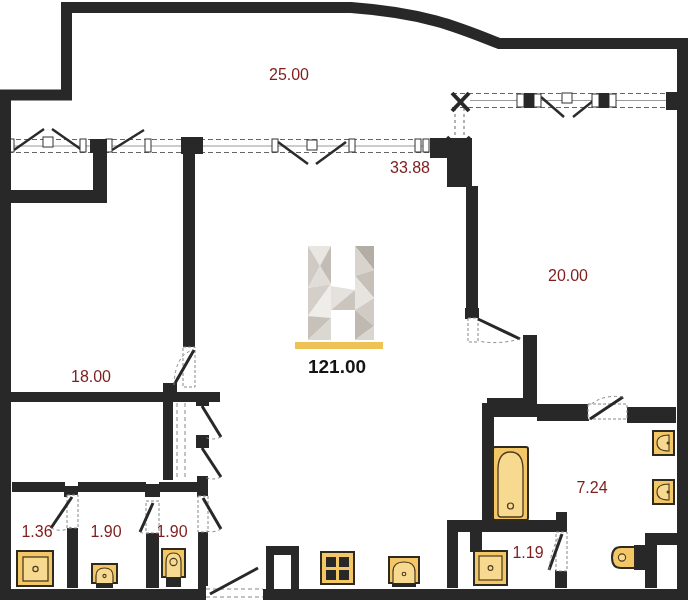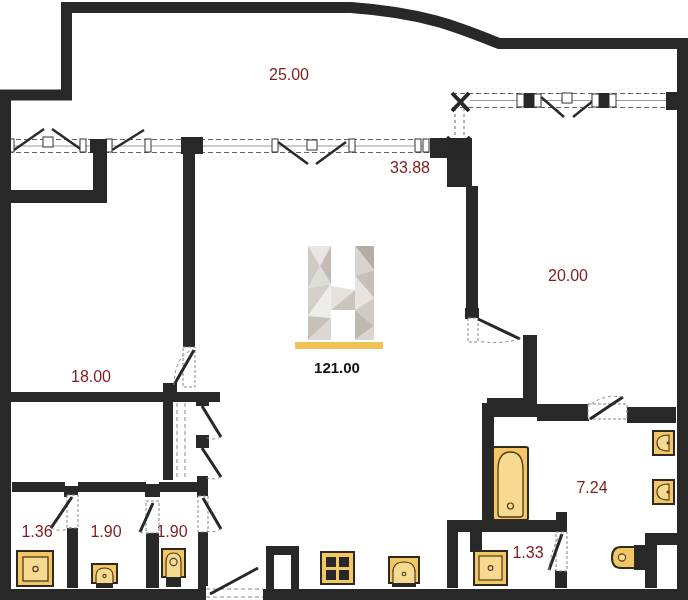--- a/index.html
+++ b/index.html
@@ -3,21 +3,21 @@
 <meta charset="utf-8">
 <style>
   html,body{margin:0;padding:0;background:#ffffff;}
   body{width:688px;height:600px;position:relative;overflow:hidden;
        font-family:"Liberation Sans", sans-serif;}
   #plan-wrap{position:absolute;inset:0;width:688px;height:600px;}
   #plan-svg{position:absolute;left:0;top:0;}
   .room-label{position:absolute;transform:translate(-50%,-50%);
       font-size:16px;color:#7f1d1d;white-space:nowrap;letter-spacing:0;}
   #total-area{position:absolute;left:337px;top:367px;transform:translate(-50%,-50%);
-      font-size:15px;font-weight:bold;color:#141414;}
+      font-size:19px;font-weight:bold;color:#141414;}
   #logo-underline{position:absolute;left:295px;top:342px;width:88px;height:7px;
       background:#efc255;}
   #logo-h{position:absolute;left:308px;top:246px;}
   #pro-badge{position:absolute;left:390px;top:222px;width:55px;height:55px;
       border-radius:50%;background:#f8d77a;display:flex;align-items:center;
       justify-content:center;font-size:17px;font-weight:bold;color:#a49d92;
       letter-spacing:1px;}
 </style>
 </head>
 <body>
@@ -243,15 +243,15 @@
 
 <div id="labels">
       <div class="room-label" style="left: 289px; top: 75px;">25.00</div>
       <div class="room-label" style="left: 410px; top: 168px;">33.88</div>
       <div class="room-label" style="left: 568px; top: 244px; margin-top: 32px;">20.00</div>
       <div class="room-label" style="left: 91px; top: 337px; margin-top: 40px;">18.00</div>
       <div class="room-label" style="left: 592px; top: 488px;">7.24</div>
       <div class="room-label" style="left: 37px; top: 532px;">1.36</div>
       <div class="room-label" style="left: 106px; top: 532px;">1.90</div>
       <div class="room-label" style="left: 172px; top: 532px;">1.90</div>
-      <div class="room-label" style="left: 528px; top: 553px;">1.33</div>
+      <div class="room-label" style="left: 528px; top: 553px;">1.19</div>
     </div>
 </div>
 
 </body></html>

